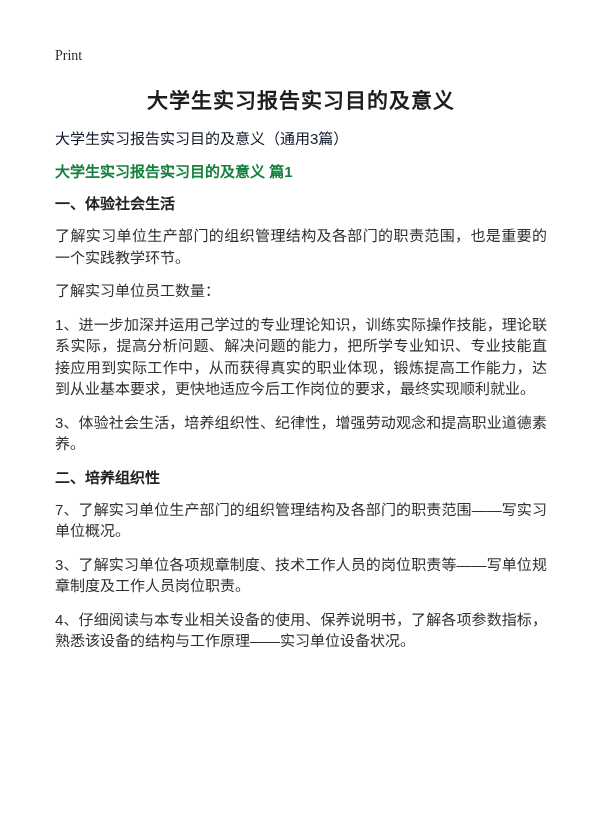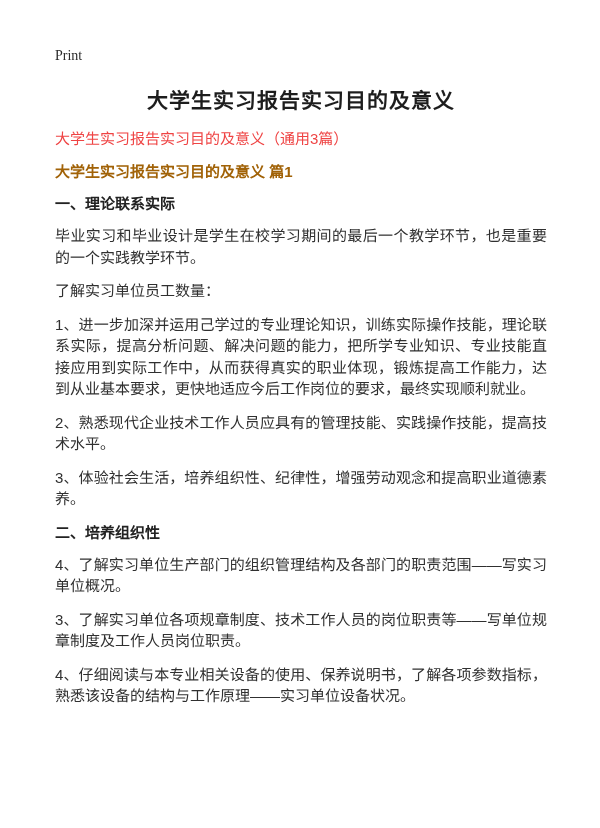--- a/index.html
+++ b/index.html
@@ -36,28 +36,28 @@
     color: #1d1d1d;
     line-height: 27px;
     margin: 0 0 14px 0;
     letter-spacing: 1px;
   }
   .doc-subtitle {
     font-size: 15px;
     font-weight: normal;
     line-height: 22px;
     margin: 0 0 11px 0;
-    color: #ef4444;
+    color: #0f172a;
   }
   .article-title {
     font-size: 15px;
     font-weight: bold;
     line-height: 22px;
     margin: 0 0 10px 0;
-    color: #a16207;
+    color: #15803d;
   }
   .section-heading {
     font-size: 15px;
     font-weight: bold;
     line-height: 22px;
     margin: 0 0 10px 0;
     color: #222222;
   }
   .para {
     font-size: 15px;
@@ -75,28 +75,27 @@
 <div class="page">
 
   <a class="print-label">Print</a>
 
   <h1 class="doc-title">大学生实习报告实习目的及意义</h1>
 
   <p class="doc-subtitle">大学生实习报告实习目的及意义（通用3篇）</p>
 
   <h2 class="article-title">大学生实习报告实习目的及意义 篇1</h2>
 
-  <h3 class="section-heading">一、理论联系实际</h3>
+  <h3 class="section-heading">一、体验社会生活</h3>
 
-  <p class="para">毕业实习和毕业设计是学生在校学习期间的最后一个教学环节，也是重要的一个实践教学环节。</p>
+  <p class="para">了解实习单位生产部门的组织管理结构及各部门的职责范围，也是重要的一个实践教学环节。</p>
   <p class="para">了解实习单位员工数量：</p>
   <p class="para">1、进一步加深并运用己学过的专业理论知识，训练实际操作技能，理论联系实际，提高分析问题、解决问题的能力，把所学专业知识、专业技能直接应用到实际工作中，从而获得真实的职业体现，锻炼提高工作能力，达到从业基本要求，更快地适应今后工作岗位的要求，最终实现顺利就业。</p>
-  <p class="para">2、熟悉现代企业技术工作人员应具有的管理技能、实践操作技能，提高技术水平。</p>
   <p class="para">3、体验社会生活，培养组织性、纪律性，增强劳动观念和提高职业道德素养。</p>
 
   <h3 class="section-heading">二、培养组织性</h3>
 
-  <p class="para">4、了解实习单位生产部门的组织管理结构及各部门的职责范围——写实习单位概况。</p>
+  <p class="para">7、了解实习单位生产部门的组织管理结构及各部门的职责范围——写实习单位概况。</p>
   <p class="para">3、了解实习单位各项规章制度、技术工作人员的岗位职责等——写单位规章制度及工作人员岗位职责。</p>
   <p class="para">4、仔细阅读与本专业相关设备的使用、保养说明书，了解各项参数指标，熟悉该设备的结构与工作原理——实习单位设备状况。</p>
   
 
 </div>
 
 </body></html>

